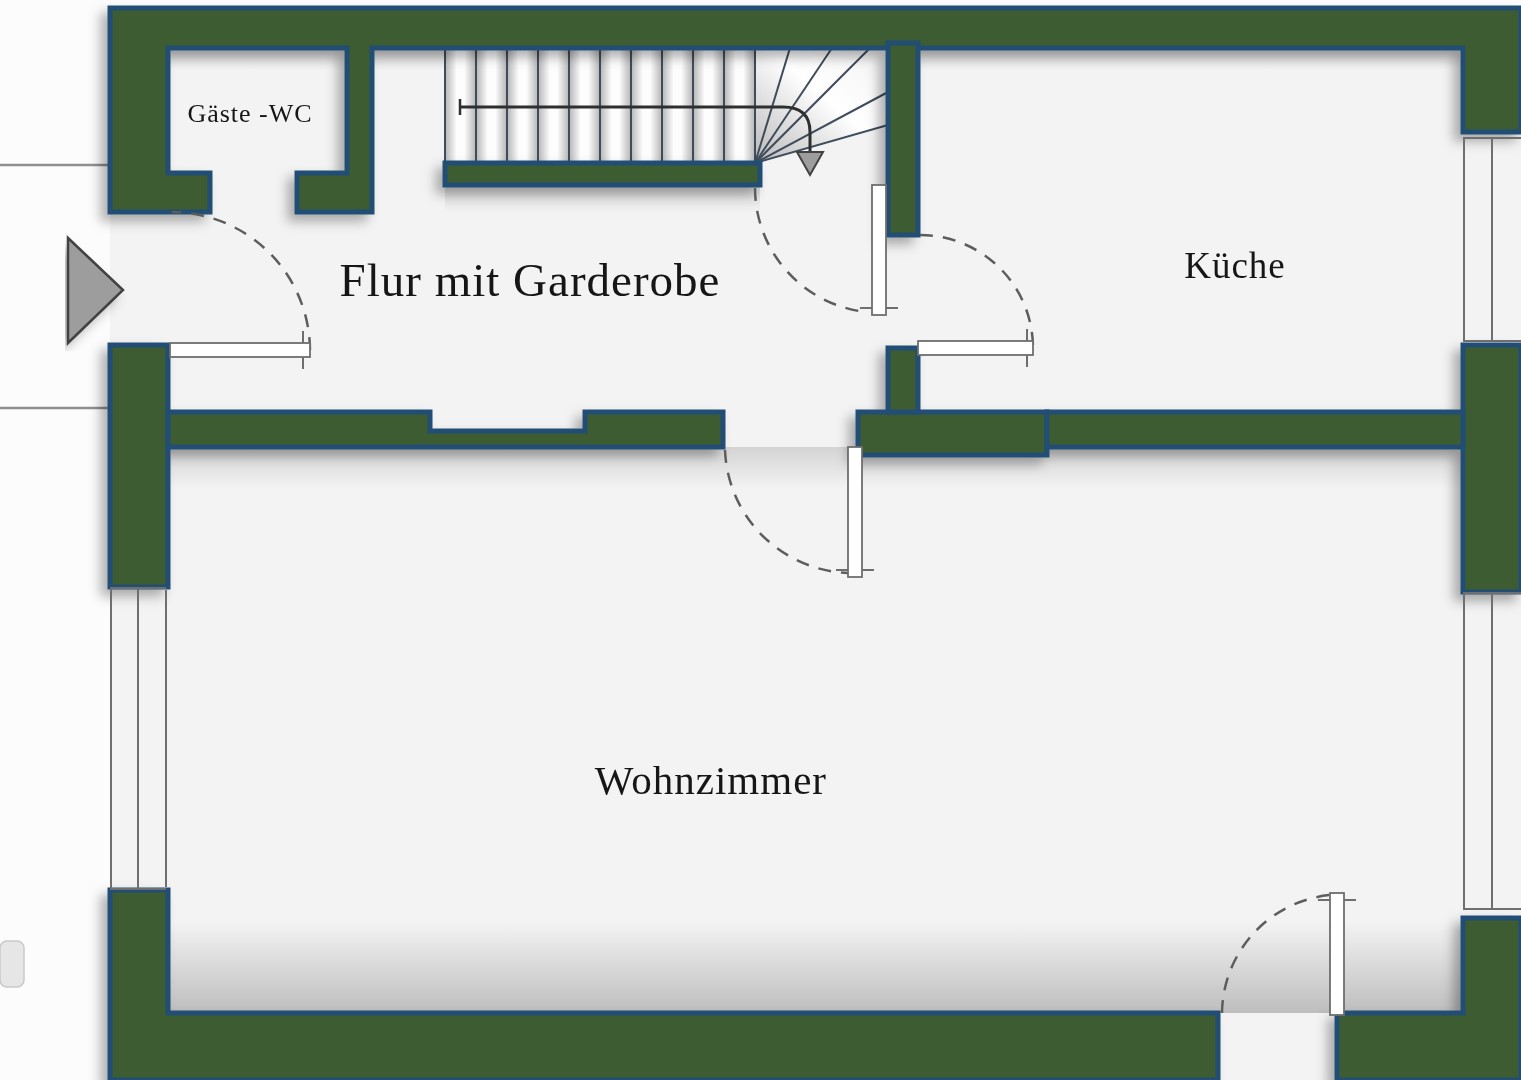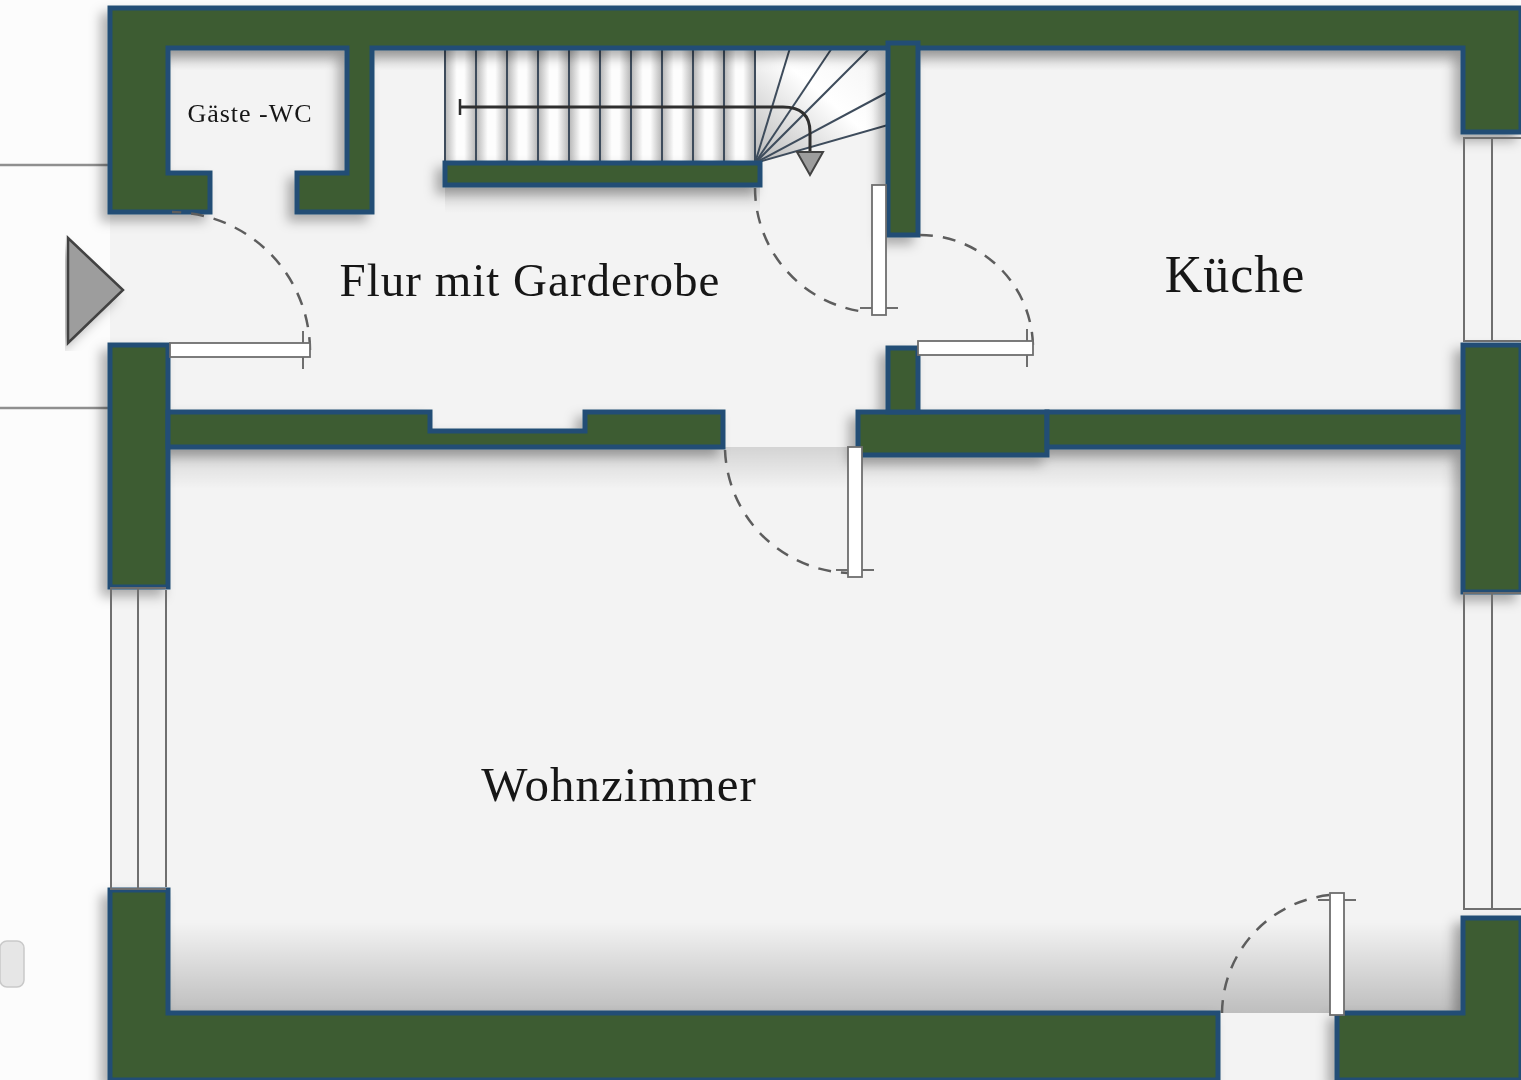--- a/index.html
+++ b/index.html
@@ -15,22 +15,22 @@
     position:absolute;
     color:#161616;
     text-align:center;
     white-space:nowrap;
     letter-spacing:1px;
     line-height:1.1;
     pointer-events:none;
   }
   .label-gaeste-wc{left:172px;top:100px;width:156px;font-size:26px;}
   .label-flur{left:300px;top:255px;width:460px;font-size:47px;text-align:center;}
-  .label-kueche{left:1140px;top:246px;width:190px;font-size:52px;}
-  .label-wohnzimmer{left:434px;top:758px;width:370px;font-size:49px;}
+  .label-kueche{left:1140px;top:246px;width:190px;font-size:37px;}
+  .label-wohnzimmer{left:457px;top:758px;width:370px;font-size:41px;text-align:right;}
 </style>
 </head>
 <body>
 
 <div class="plan" style="--wall-fill: #3c5c31; --wall-outline: #224e74; --floor: #f3f3f3; --outside: #fcfcfc; --symbol-line: #6f6f6f; --walk-line: #2f2f2f; --tread-line: #3e4c5c; --arrow-fill: #9d9d9d; --arrow-outline: #424242;">
 
   <svg width="1521" height="1080" viewBox="0 0 1521 1080">
     <defs>
       <linearGradient id="gradTread" x1="0" y1="0" x2="1" y2="0">
         <stop offset="0" stop-color="#b5b5b5"></stop>

